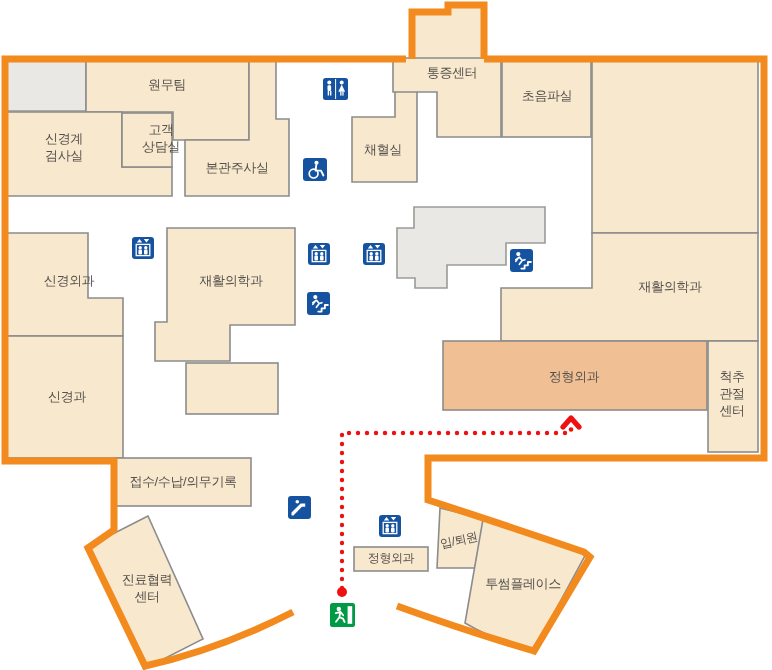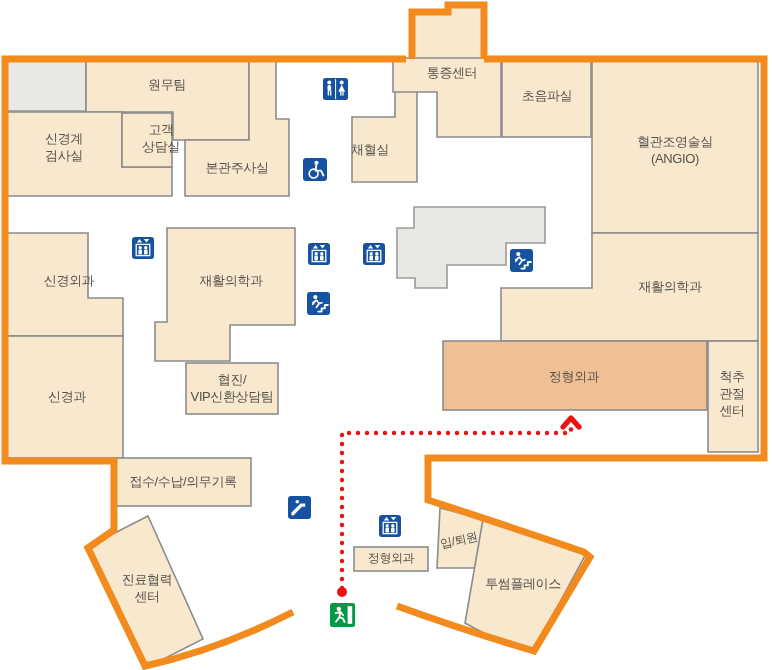--- a/index.html
+++ b/index.html
@@ -117,31 +117,27 @@
   <use href="#sym-elevator" x="379" y="515" width="22" height="22"></use>
   <use href="#sym-exit" x="330" y="603" width="25" height="24"></use>
 </svg>
 
 <div class="lbl" style="left:167px;top:85px">원무팀</div>
 <div class="lbl" style="left:64px;top:148px">신경계
 검사실</div>
 <div class="lbl" style="left:161px;top:139px">고객
 상담실</div>
 <div class="lbl" style="left:237px;top:168px">본관주사실</div>
-<div class="lbl" style="left:370px;top:150px">채혈실</div>
+<div class="lbl" style="left:383px;top:150px">채혈실</div>
 <div class="lbl" style="left:452px;top:73px">통증센터</div>
 <div class="lbl" style="left:547px;top:96px">초음파실</div>
-<div class="lbl" style="left:675px;top:151px">혈관조영술실
-(ANGIO)</div>
 <div class="lbl" style="left:69px;top:281px">신경외과</div>
 <div class="lbl" style="left:231px;top:281px">재활의학과</div>
 <div class="lbl" style="left:670px;top:287px">재활의학과</div>
 <div class="lbl" style="left:67px;top:397px">신경과</div>
-<div class="lbl" style="left:232px;top:389px">협진/
-VIP신환상담팀</div>
 <div class="lbl" style="left:574px;top:377px">정형외과</div>
 <div class="lbl" style="left:732px;top:394px">척추
 관절
 센터</div>
 <div class="lbl" style="left:183px;top:482px">접수/수납/의무기록</div>
 <div class="lbl" style="left:147px;top:589px">진료협력
 센터</div>
 <div class="lbl lbl-sm" style="left:391px;top:559px">정형외과</div>
 <div class="lbl lbl-sm lbl-rot" style="left:459px;top:541px">입/퇴원</div>
 <div class="lbl" style="left:523px;top:584px">투썸플레이스</div>

